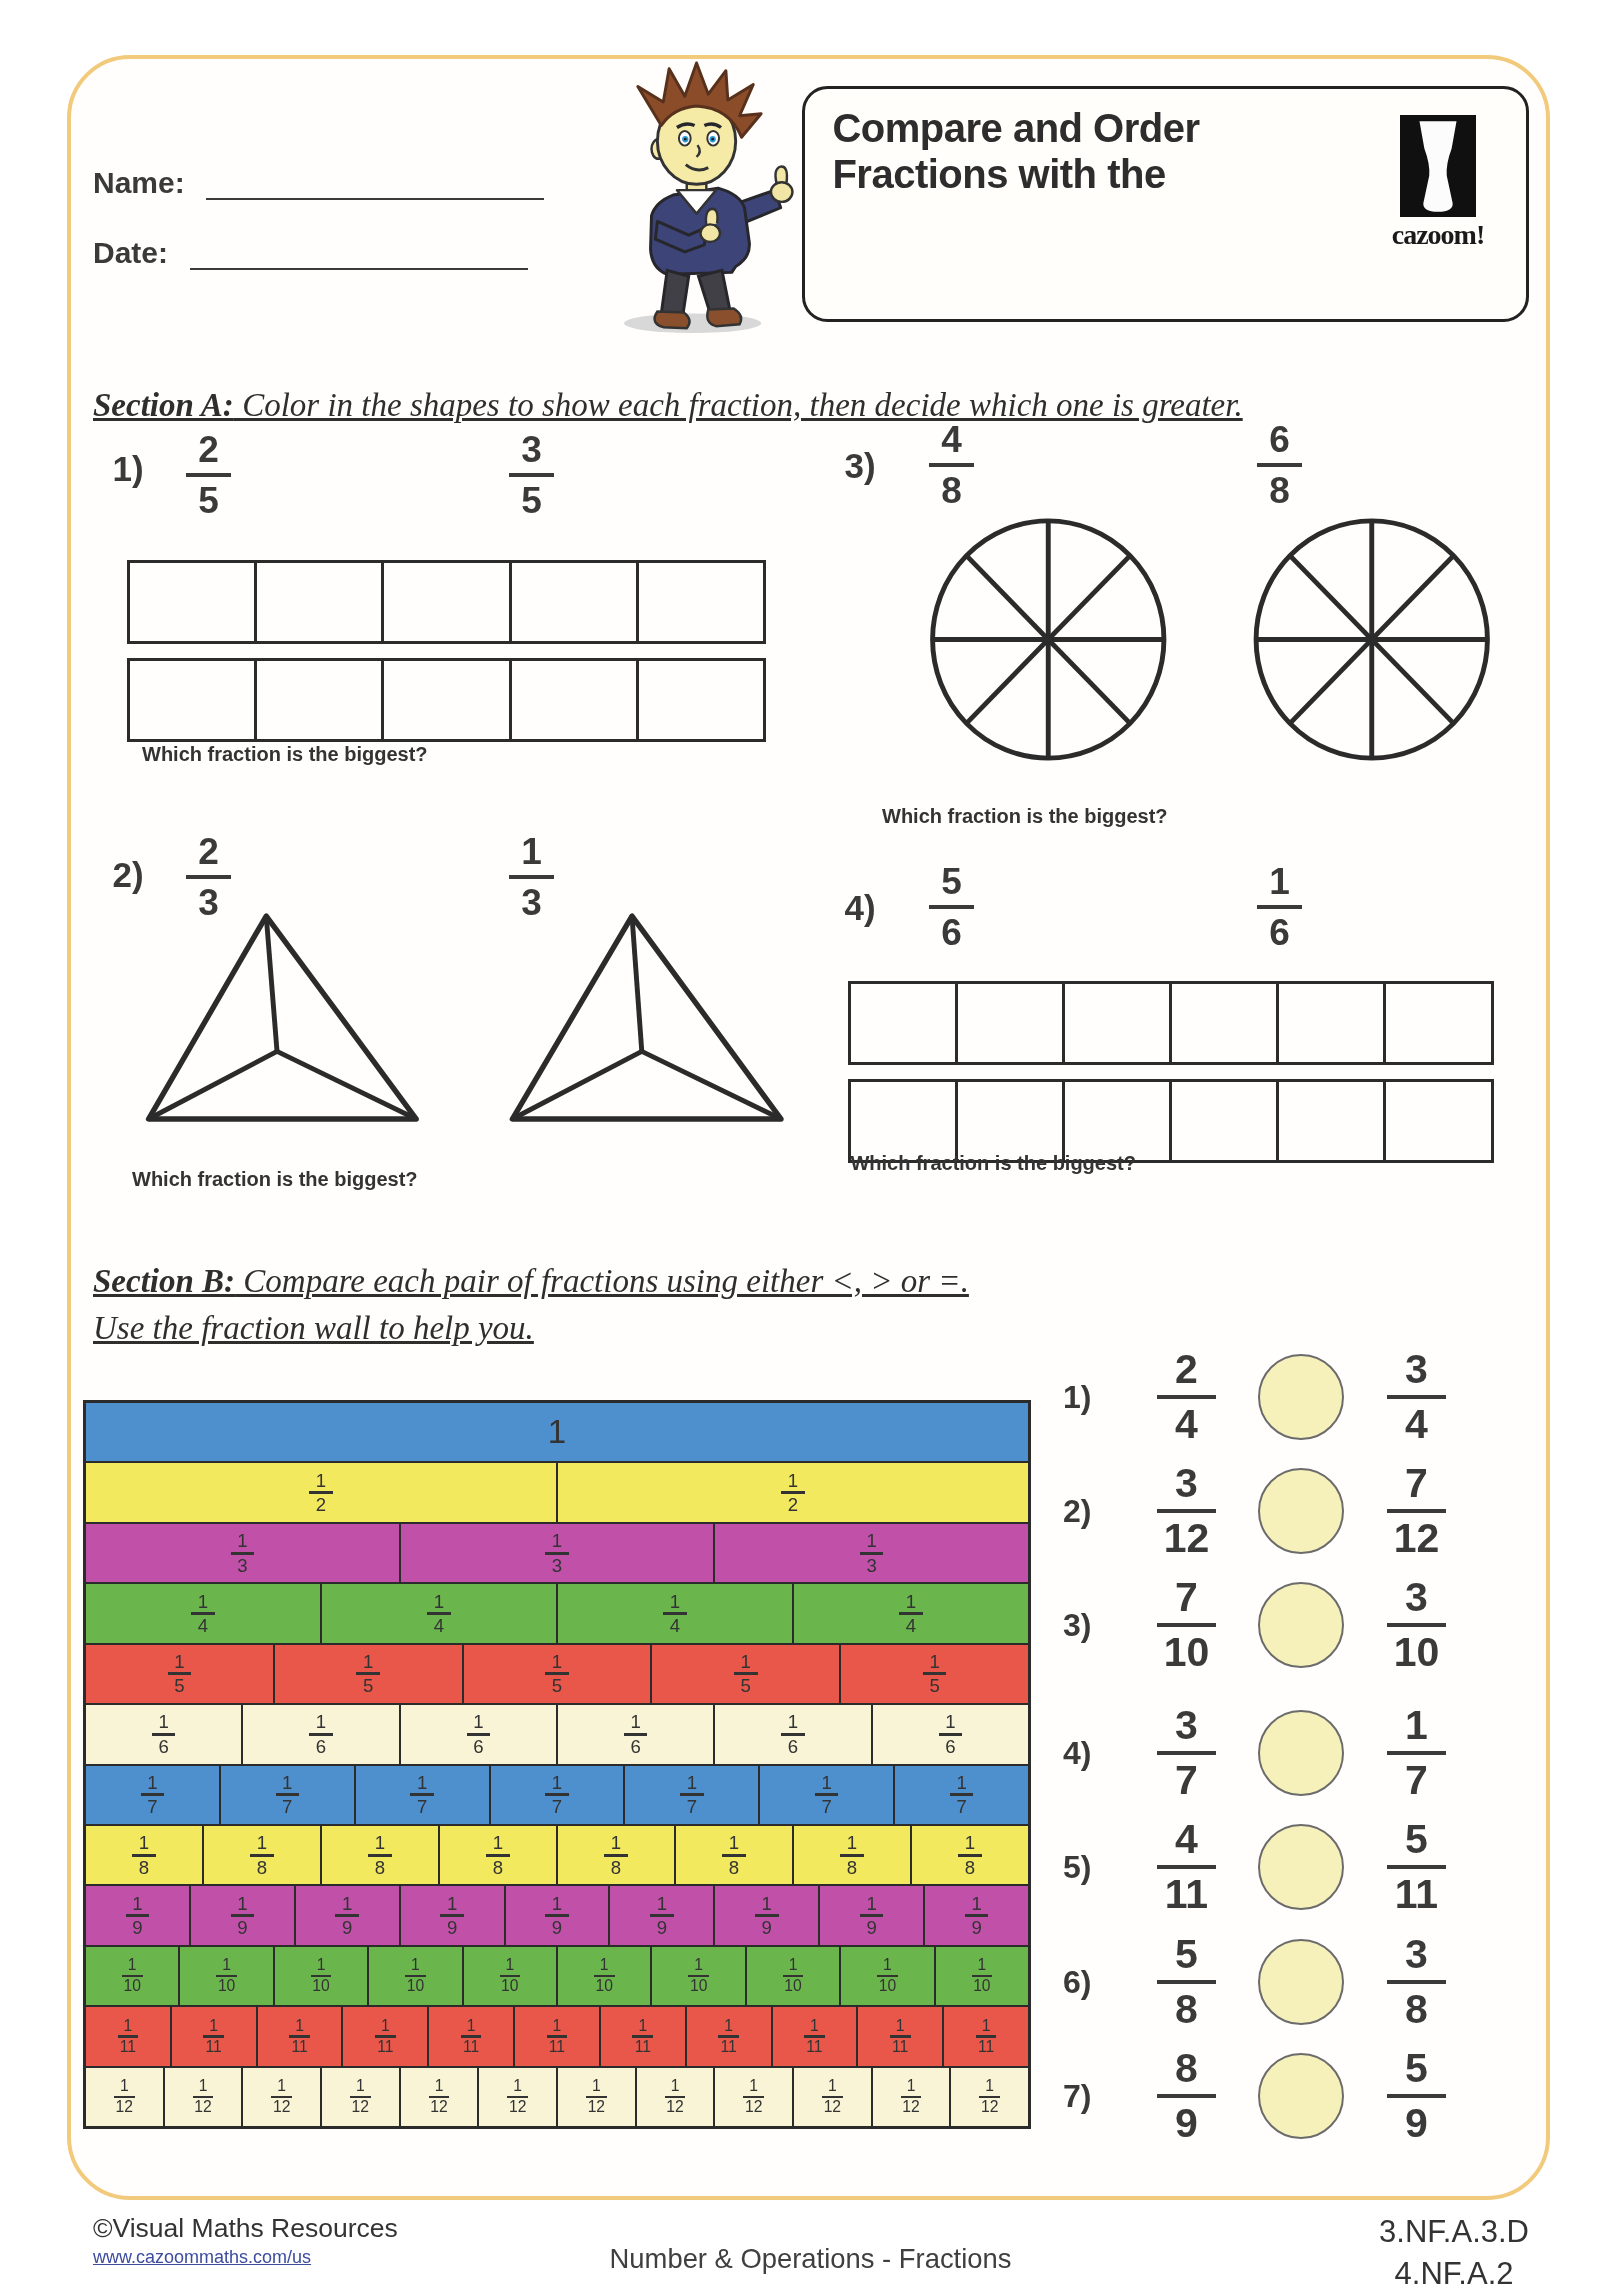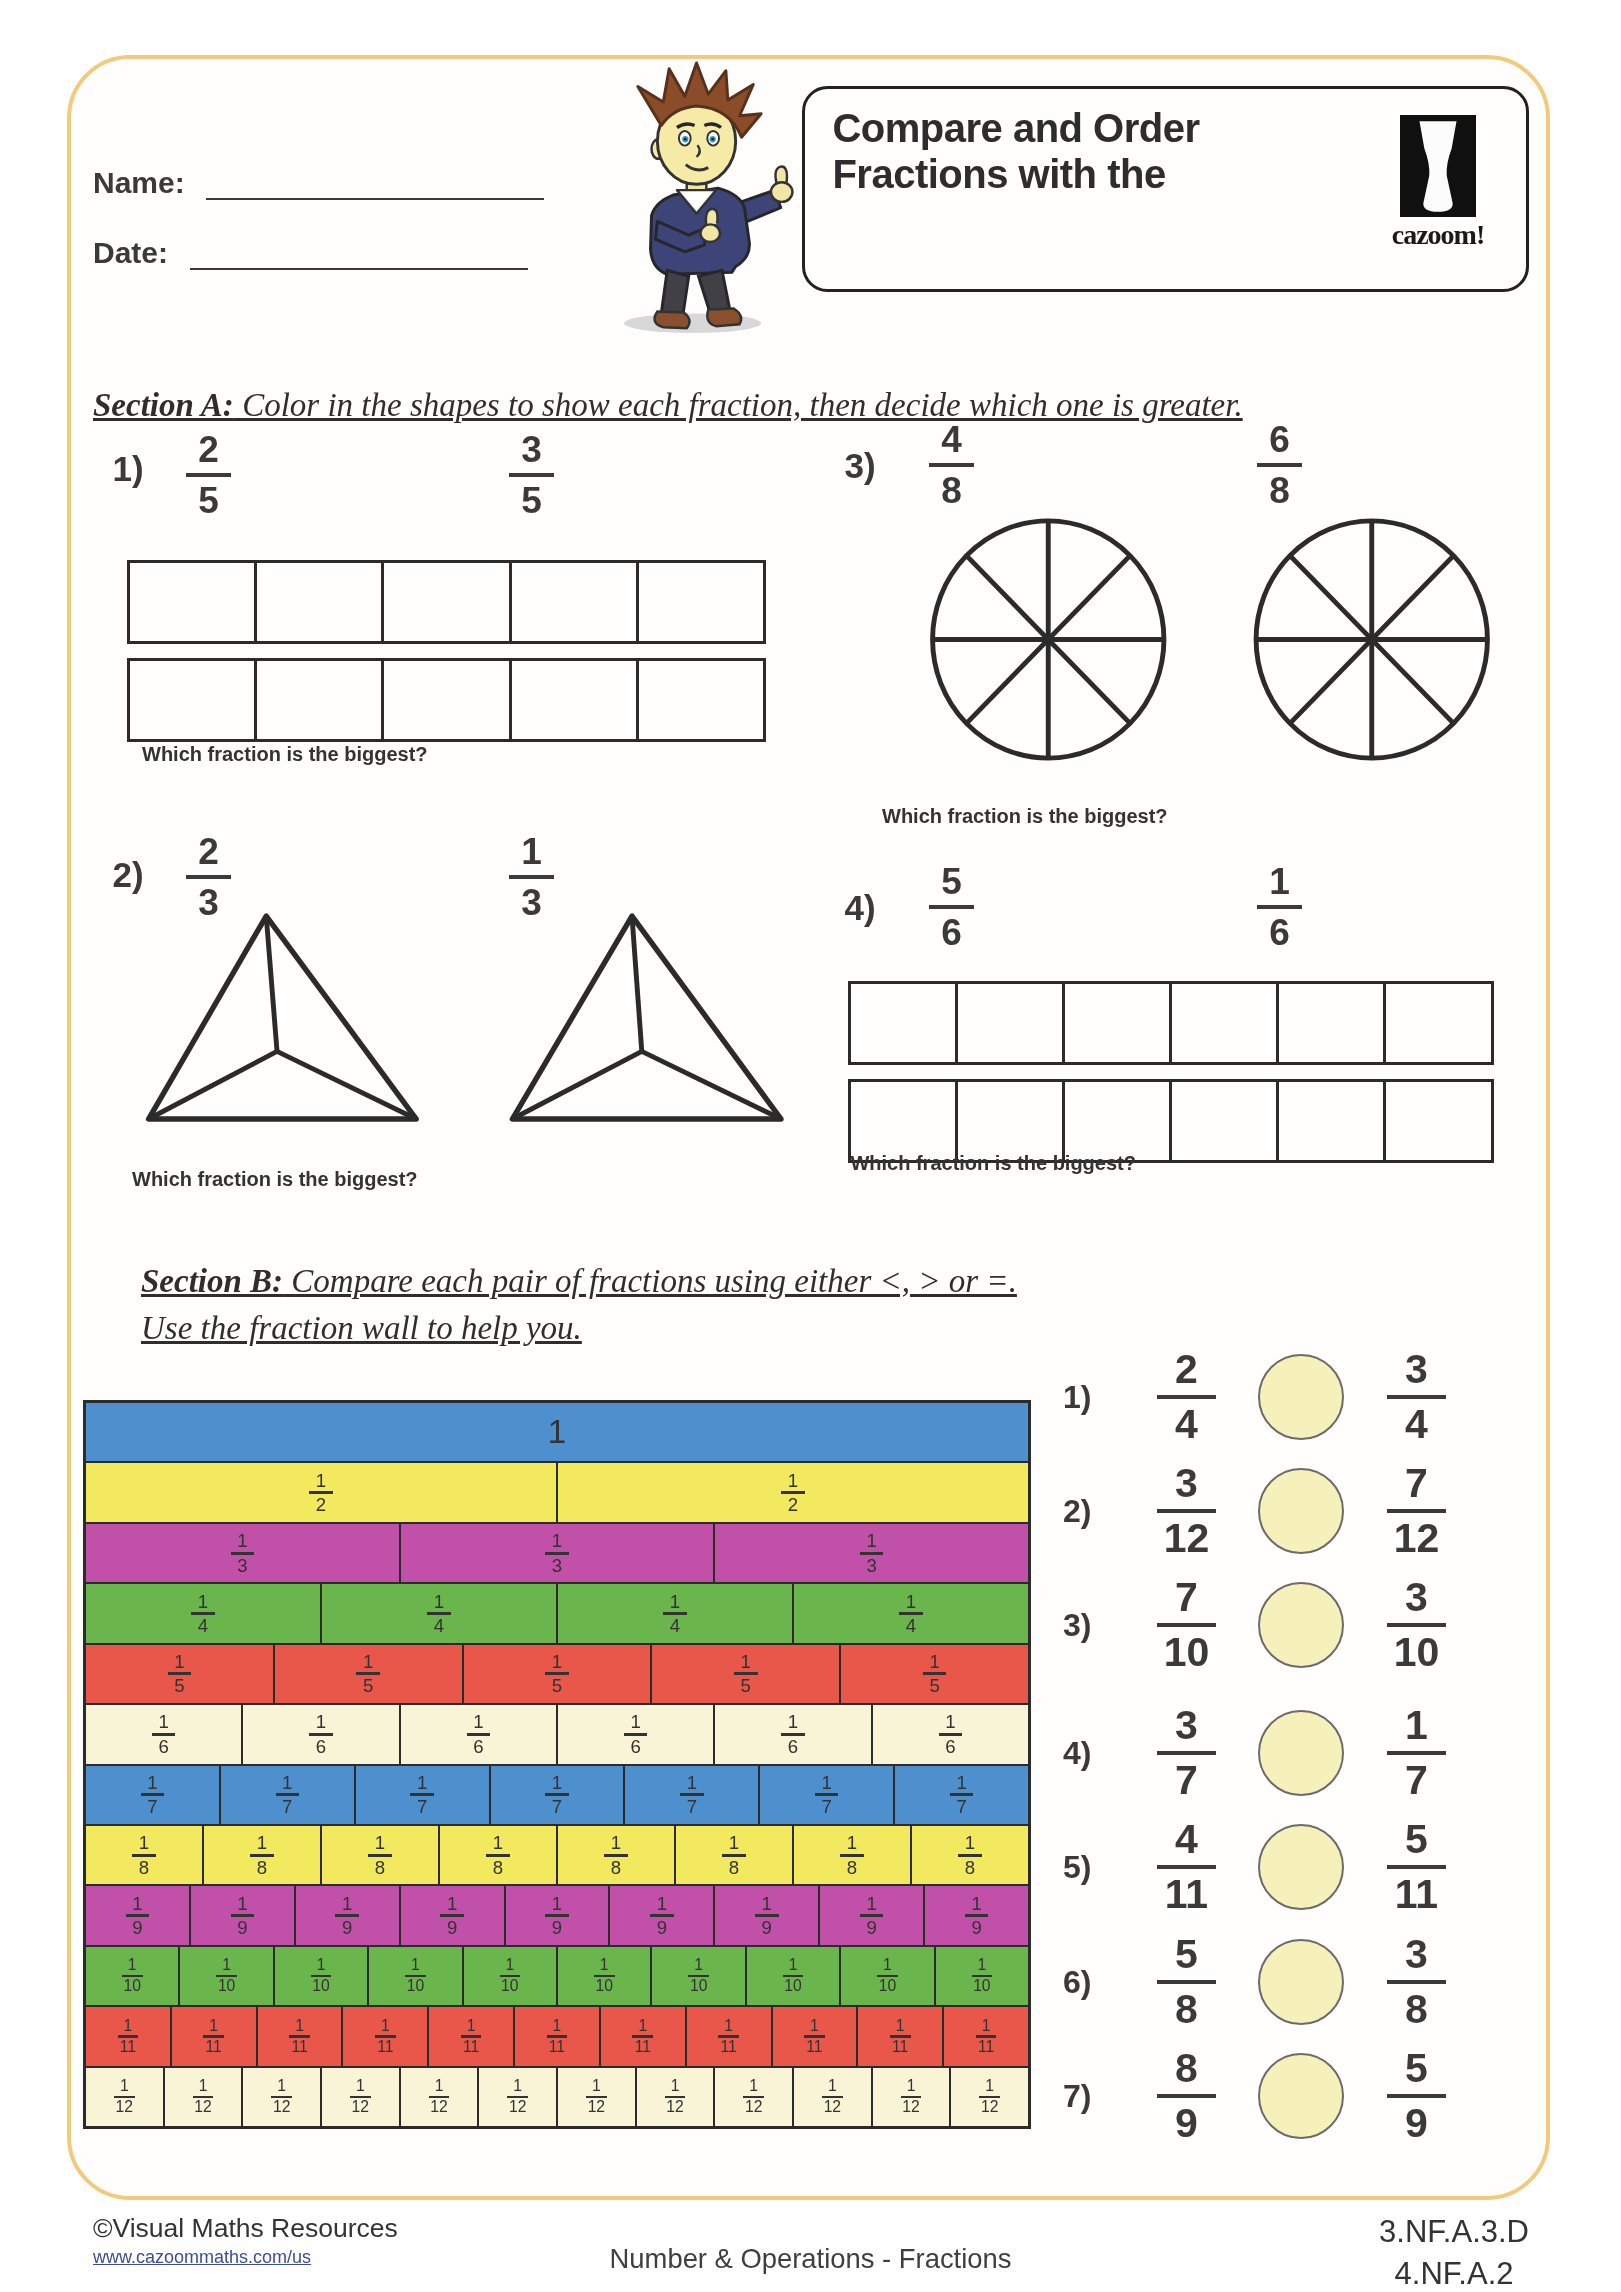--- a/index.html
+++ b/index.html
@@ -4,21 +4,21 @@
 <style>
   html,body{margin:0;padding:0;background:#ffffff;}
   body{width:1621px;height:2293px;position:relative;font-family:"Liberation Sans",sans-serif;color:#3a3a3a;overflow:hidden;}
   .frame{position:absolute;left:67px;top:55px;width:1475px;height:2137px;border:4.9px solid #f2ca7c;border-radius:63px;background:#fffefd;}
 
   
   .hrow{position:absolute;display:flex;align-items:flex-end;}
   .hrow .hlabel{font-weight:bold;font-size:30px;color:#3a3a3a;}
   .fill-line{width:338px;border-bottom:2.5px solid #3a3a3a;margin-left:21.6px;height:33px;}
   .char-wrap{position:absolute;left:583px;top:57px;width:230px;height:279px;}
-  .title-box{position:absolute;left:802px;top:86px;width:727px;height:206px;border:3.9px solid #222;border-radius:25.5px;background:#fffefa;box-sizing:border-box;}
+  .title-box{position:absolute;left:802px;top:86px;width:727px;height:236px;border:3.9px solid #222;border-radius:25.5px;background:#fffefa;box-sizing:border-box;}
   .title-text{position:absolute;left:27.4px;top:15.7px;font-size:40px;font-weight:bold;line-height:1.17;color:#2d2d2d;letter-spacing:-0.5px;}
   .logo{position:absolute;right:29px;top:25.5px;width:118px;text-align:center;}
   .logo-box{width:76px;height:102px;background:#101010;margin:0 auto;display:flex;align-items:center;justify-content:center;}
   .logo-text{font-family:"Liberation Serif",serif;font-weight:bold;font-size:28px;color:#1a1a1a;margin-top:2px;letter-spacing:-1px;}
 
   
   .sheading{position:absolute;font-family:"Liberation Serif",serif;font-style:italic;font-size:33px;color:#2e2e2e;line-height:1.42;text-decoration:underline;}
   .shlabel{font-weight:bold;}
 
   
@@ -245,21 +245,21 @@
         <div class="abar-cell"></div>
         <div class="abar-cell"></div>
         <div class="abar-cell"></div>
         <div class="abar-cell"></div>
         <div class="abar-cell"></div>
       </div>
     </div>
   <span class="aq" style="left:27.4px;top:289px;">Which fraction is the biggest?</span>
 </div>
 
-<div class="sheading" style="left:93px;top:1258px;margin-left:48px;">
+<div class="sheading" style="left:93px;top:1258px;">
   <div><span class="shlabel">Section B:</span><span> Compare each pair of fractions using either &lt;, &gt; or =.</span></div>
   <div>Use the fraction wall to help you.</div>
 </div>
 
 <div class="wall">
     <div class="wrow" style="background: rgb(78, 143, 206);">
       <div class="wcell whole">1</div>
     </div>
     <div class="wrow" style="background: rgb(242, 233, 95);">
       <div class="wcell">

